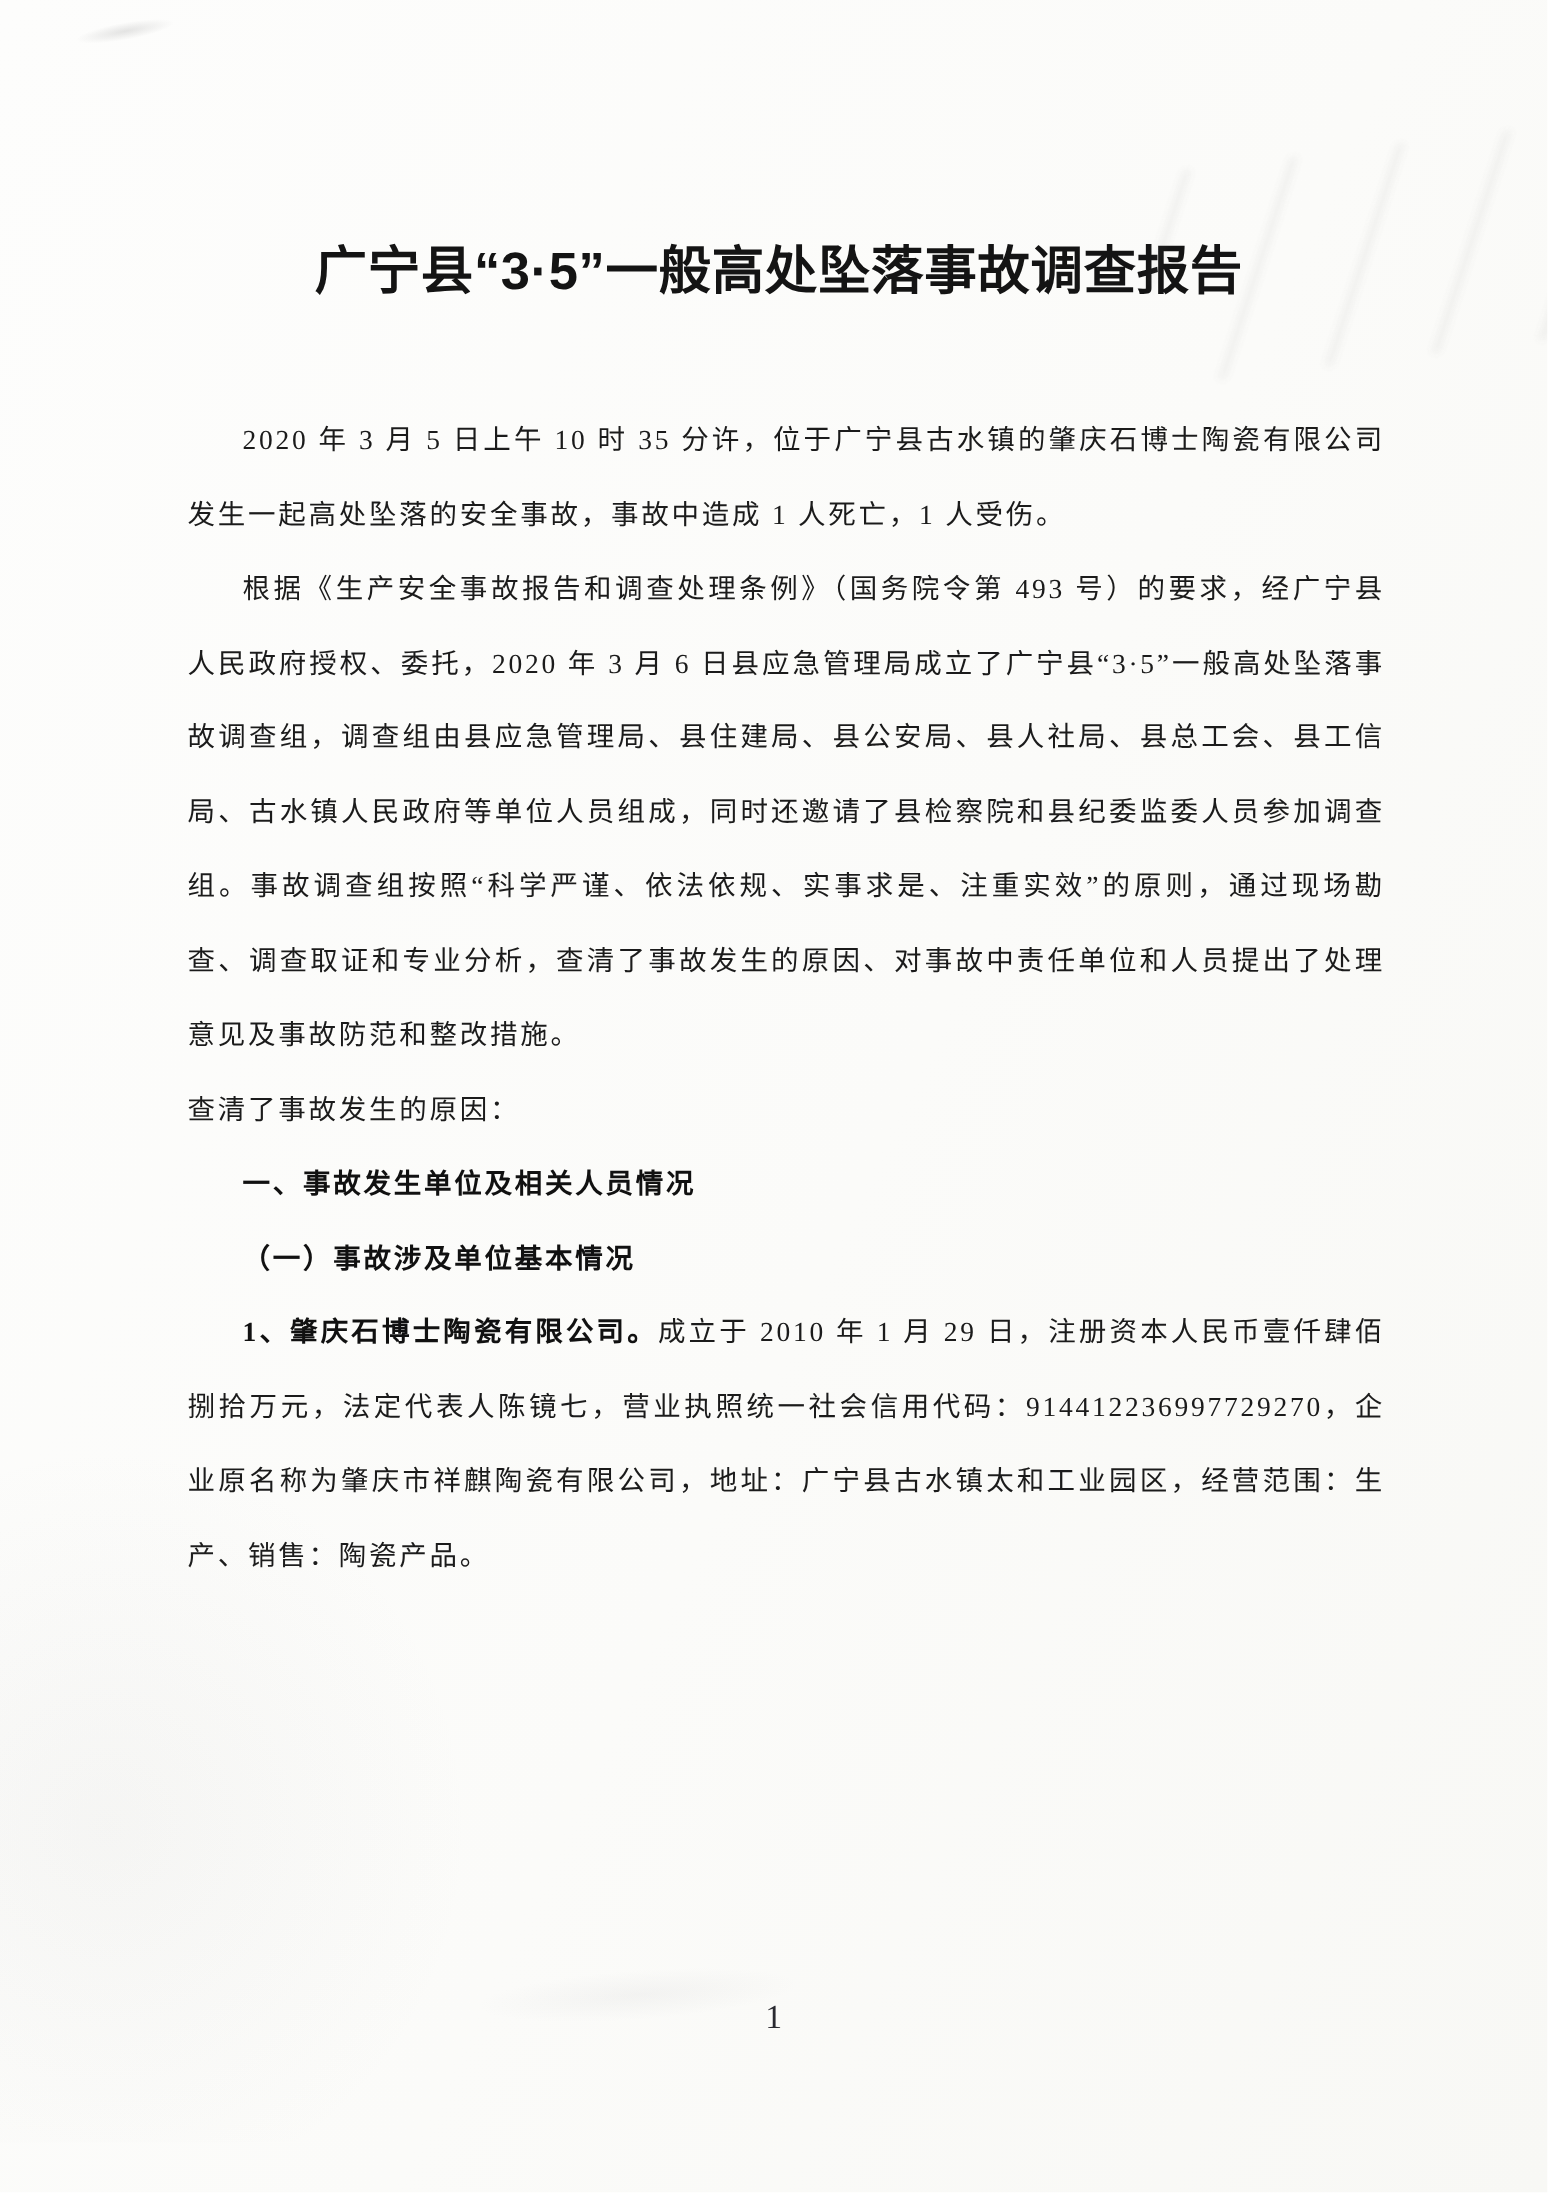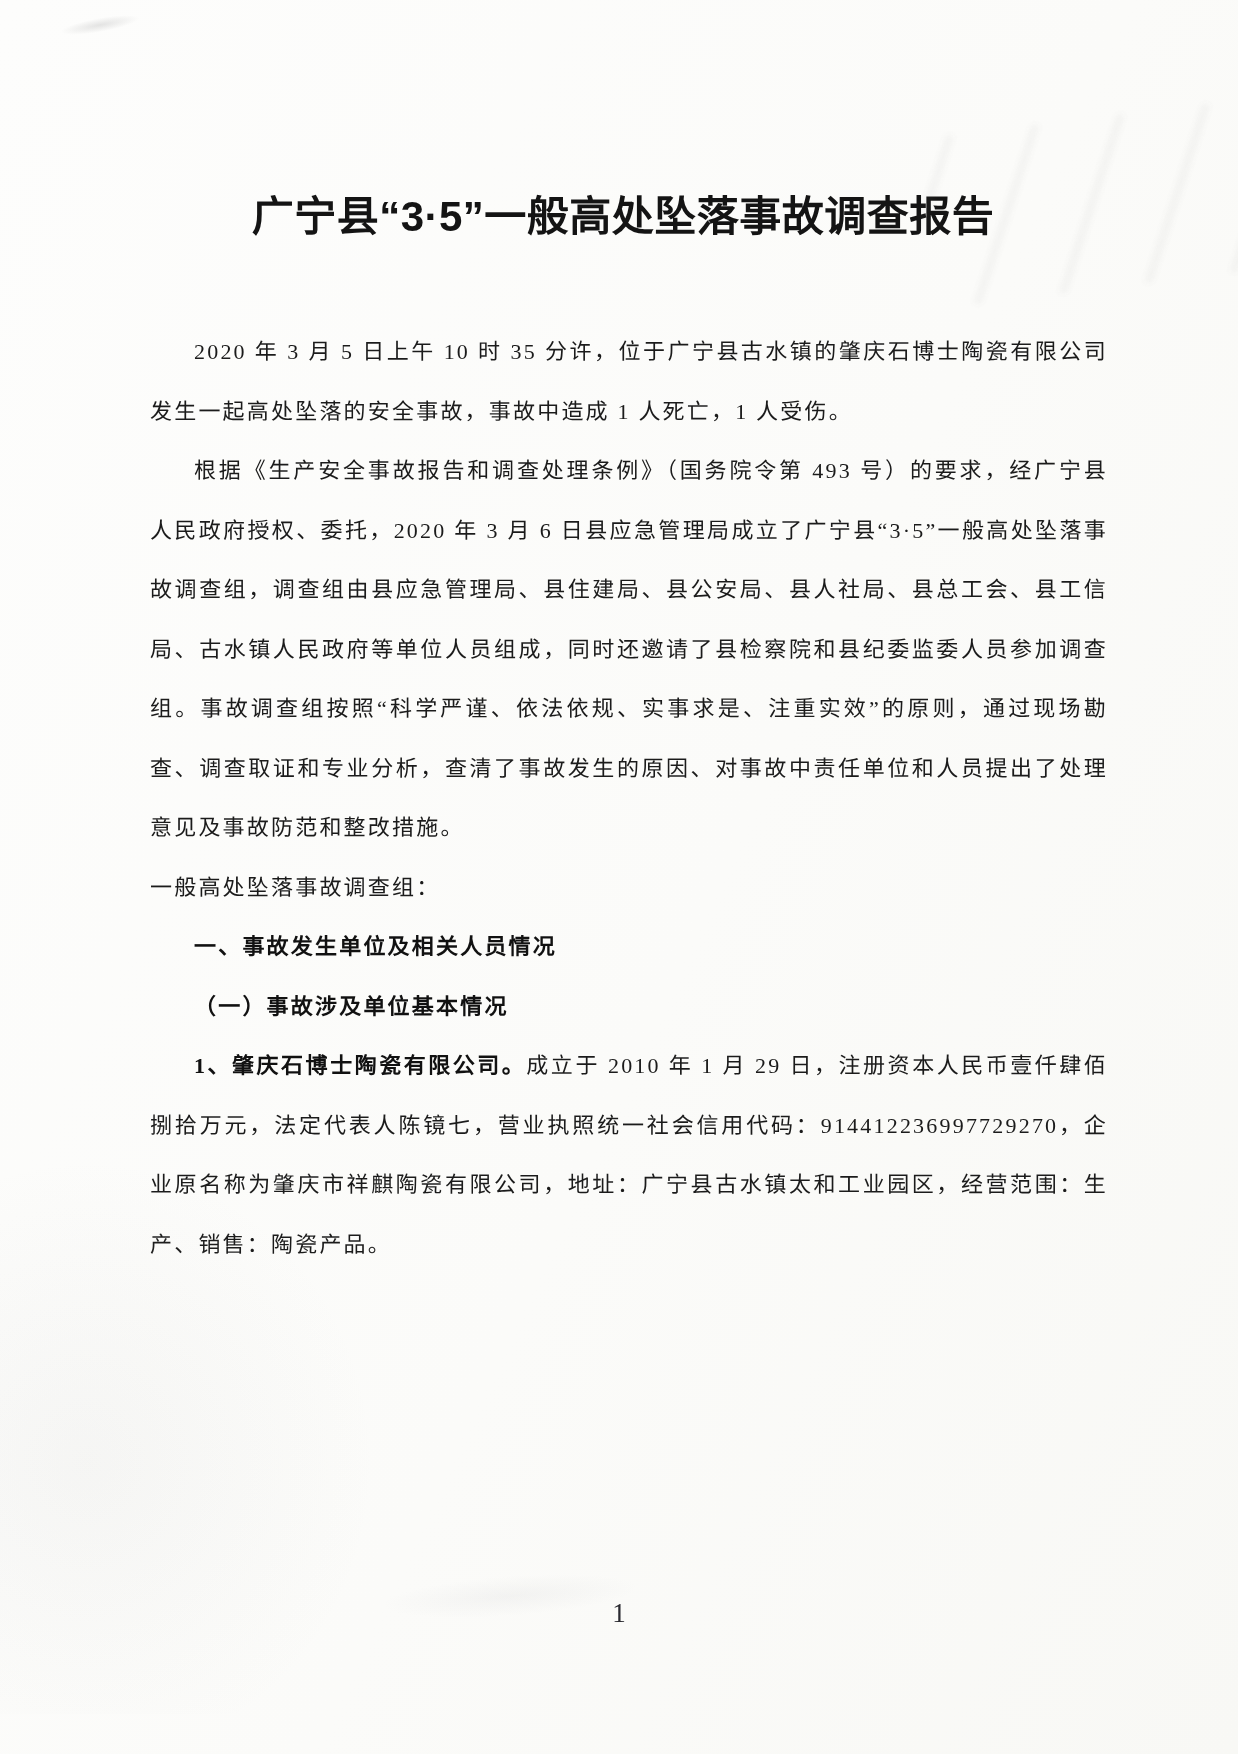--- a/index.html
+++ b/index.html
@@ -96,21 +96,21 @@
   <div class="scan-artifact artifact-footer-line"></div>
 
   <h1 class="doc-title">广宁县“3·5”一般高处坠落事故调查报告</h1>
 
   <div class="doc-body">
 
     <p class="para">2020 年 3 月 5 日上午 10 时 35 分许，位于广宁县古水镇的肇庆石博士陶瓷有限公司发生一起高处坠落的安全事故，事故中造成 1 人死亡，1 人受伤。</p>
 
     <p class="para">根据《生产安全事故报告和调查处理条例》（国务院令第 493 号）的要求，经广宁县人民政府授权、委托，2020 年 3 月 6 日县应急管理局成立了广宁县“3·5”一般高处坠落事故调查组，调查组由县应急管理局、县住建局、县公安局、县人社局、县总工会、县工信局、古水镇人民政府等单位人员组成，同时还邀请了县检察院和县纪委监委人员参加调查组。事故调查组按照“科学严谨、依法依规、实事求是、注重实效”的原则，通过现场勘查、调查取证和专业分析，查清了事故发生的原因、对事故中责任单位和人员提出了处理意见及事故防范和整改措施。</p>
 
-    <p class="para no-indent">一般高处坠落事故调查组：</p>
+    <p class="para no-indent">查清了事故发生的原因：</p>
 
     <p class="para section-heading">一、事故发生单位及相关人员情况</p>
 
     <p class="para subsection-heading">（一）事故涉及单位基本情况</p>
 
     <p class="para"><span class="lead-bold">1、肇庆石博士陶瓷有限公司。</span><span>成立于 2010 年 1 月 29 日，注册资本人民币壹仟肆佰捌拾万元，法定代表人陈镜七，营业执照统一社会信用代码：914412236997729270，企业原名称为肇庆市祥麒陶瓷有限公司，地址：广宁县古水镇太和工业园区，经营范围：生产、销售：陶瓷产品。</span></p>
 
   </div>
 
   <div class="page-footer">1</div>

